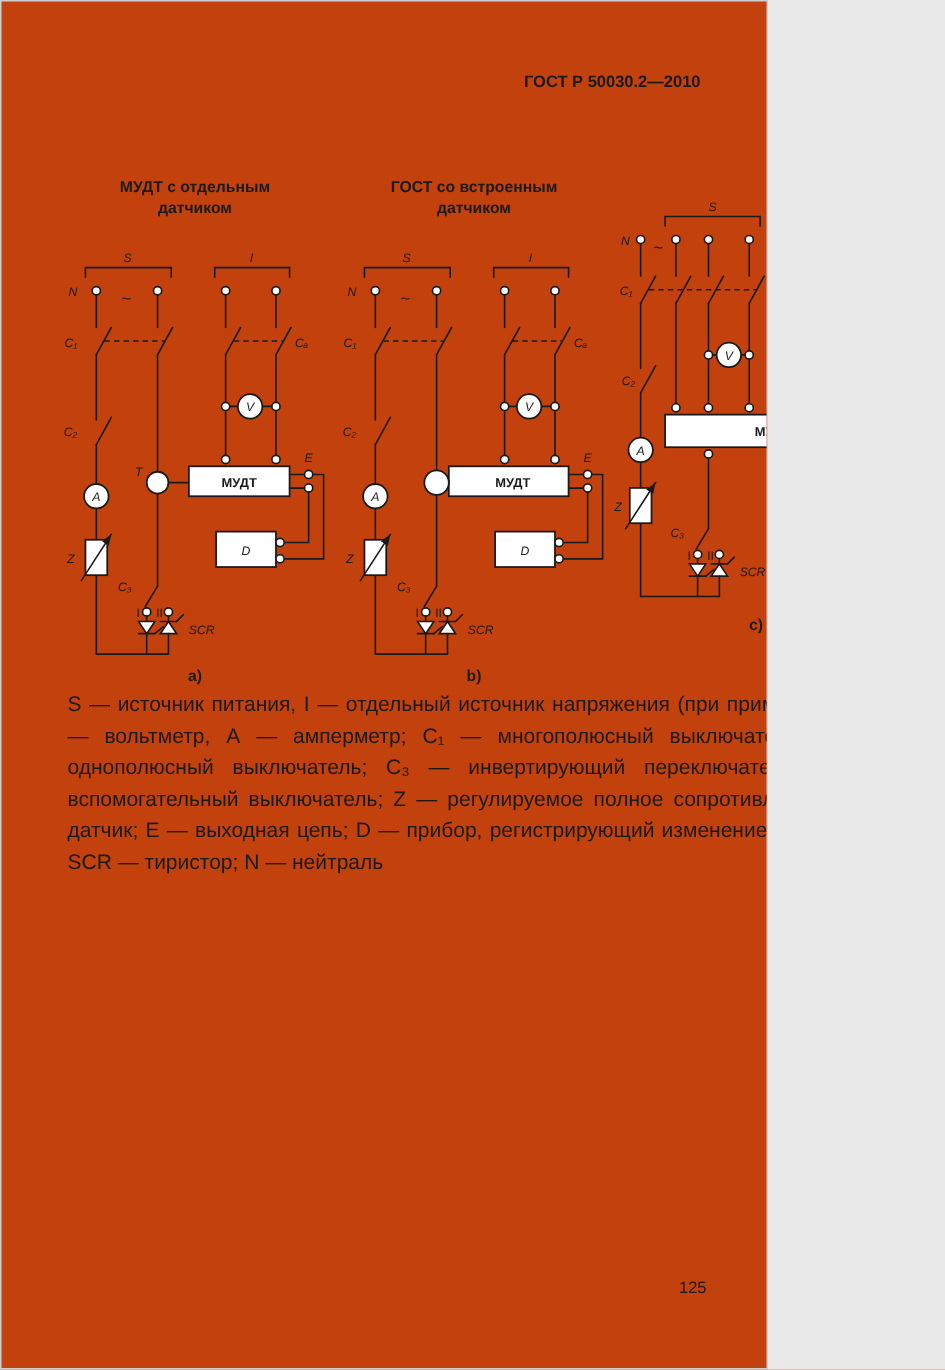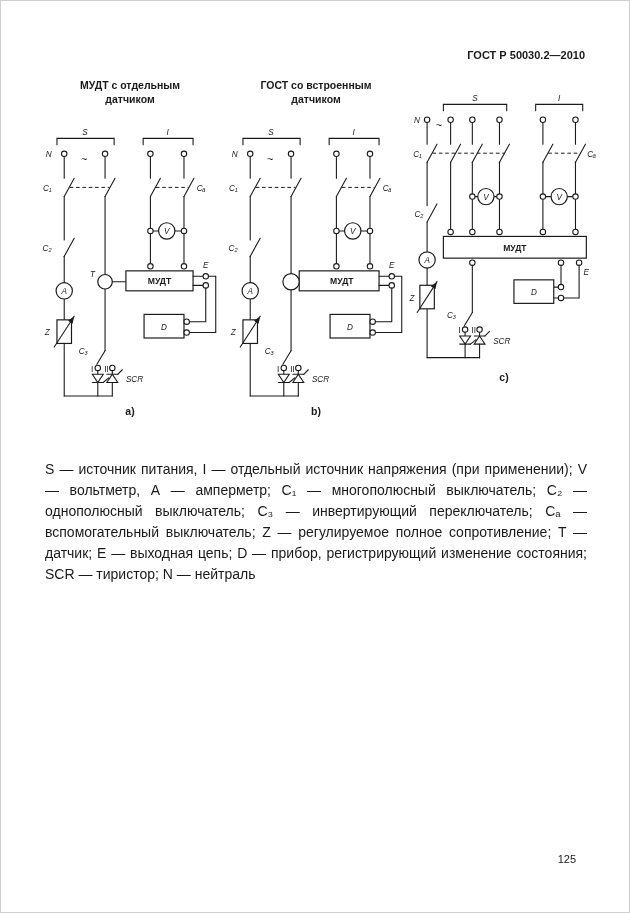--- a/index.html
+++ b/index.html
@@ -1,28 +1,28 @@
 <!DOCTYPE html>
 <html><head>
 <meta charset="utf-8">
 <style>
   html,body{margin:0;padding:0;background:#e8e8e8;}
   .page{
-    position:relative;width:630px;height:913px;background:#ffffff;
+    position:relative;width:512px;height:913px;background:#c2410c;
     border:1px solid #cfcfcf;box-sizing:border-box;overflow:hidden;
     font-family:"Liberation Sans","DejaVu Sans",sans-serif;color:#1a1a1a;
   }
   .header{position:absolute;top:48px;right:44px;font-size:11px;font-weight:bold;}
   .figure-area{position:absolute;top:78px;left:36px;width:558px;display:flex;justify-content:space-between;}
-  .diagram-col{display:flex;flex-direction:column;align-items:center;}
+  .diagram-col{display:flex;flex-direction:column;align-items:center;margin-top:40px;}
   .diagram-title{font-size:10.5px;font-weight:bold;text-align:center;white-space:pre-line;min-height:32px;line-height:1.3;margin-bottom:2px;}
   .sub-label{font-size:10.5px;font-weight:bold;text-align:center;margin-top:2px;}
   .legend{position:absolute;top:458px;left:44px;width:542px;font-size:14px;line-height:1.5;text-align:justify;}
   .caption{position:absolute;top:521px;left:0;width:100%;text-align:center;font-size:10px;line-height:1.55;}
-  .page-number{position:absolute;top:852px;right:53px;font-size:11px;margin-left:27px;}
+  .page-number{position:absolute;top:852px;right:40px;font-size:11px;margin-left:27px;}
   
   svg{display:block;}
   svg .wire{stroke:#1a1a1a;stroke-width:1.2;fill:none;stroke-linecap:round;}
   svg .dash{stroke:#1a1a1a;stroke-width:1.1;fill:none;stroke-dasharray:4 3;}
   svg .term{fill:#ffffff;stroke:#1a1a1a;stroke-width:1.2;}
   svg .meter{fill:#ffffff;stroke:#1a1a1a;stroke-width:1.3;}
   svg .box{fill:#ffffff;stroke:#1a1a1a;stroke-width:1.3;}
   svg .scr{fill:#ffffff;stroke:#1a1a1a;stroke-width:1.2;}
   svg .ah{fill:#1a1a1a;stroke:none;}
   svg text{font-family:"Liberation Sans","DejaVu Sans",sans-serif;font-size:9px;fill:#1a1a1a;}

